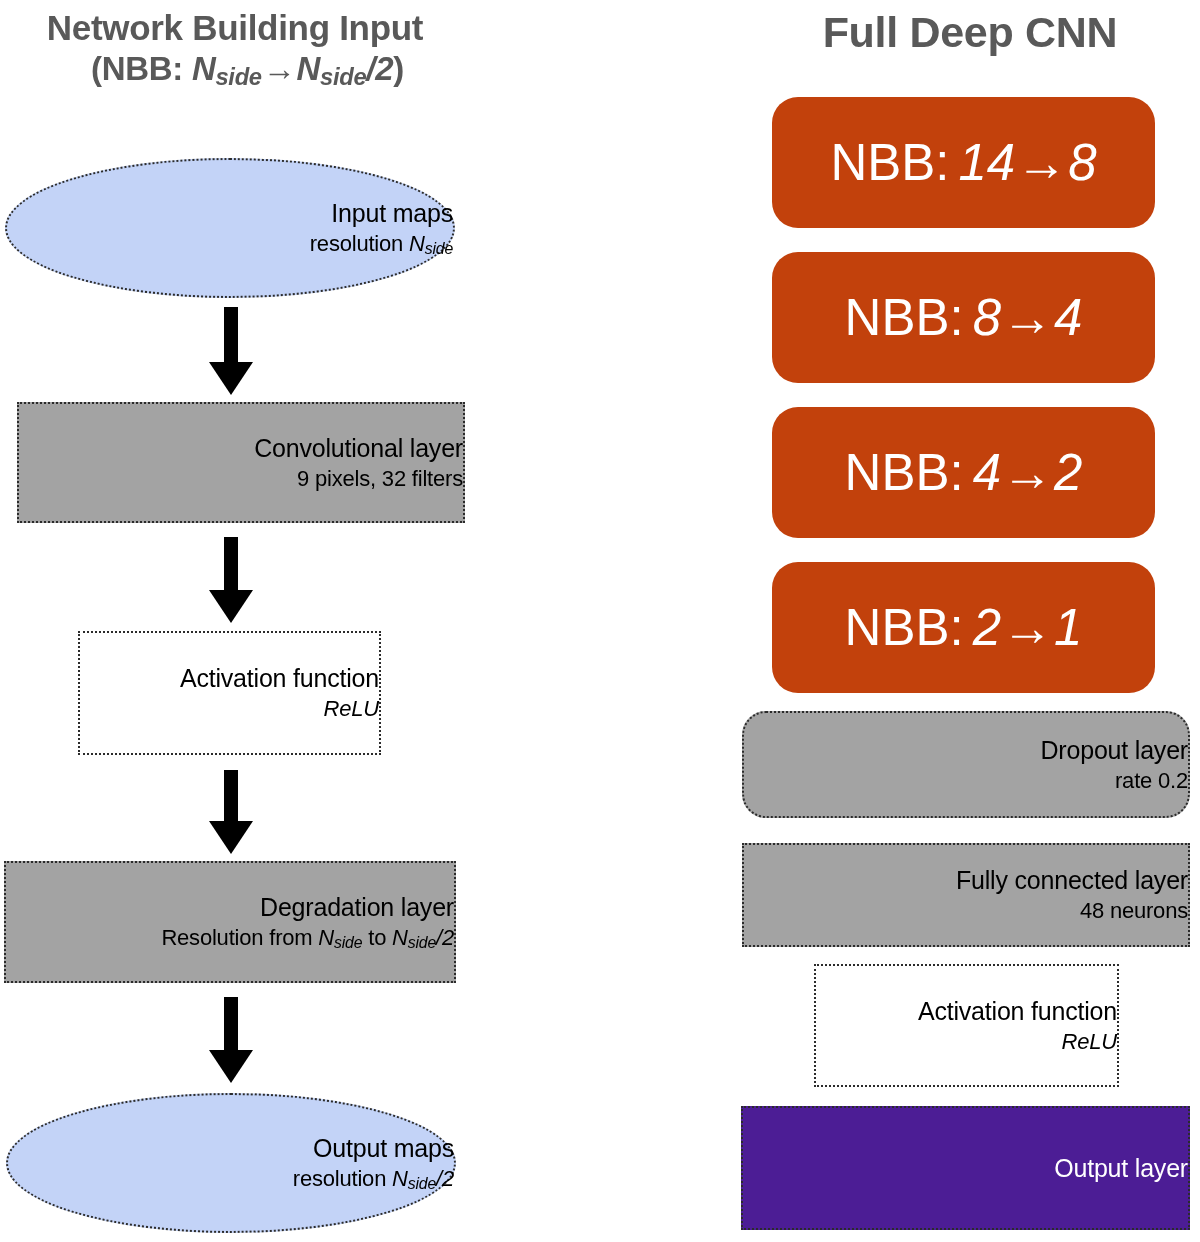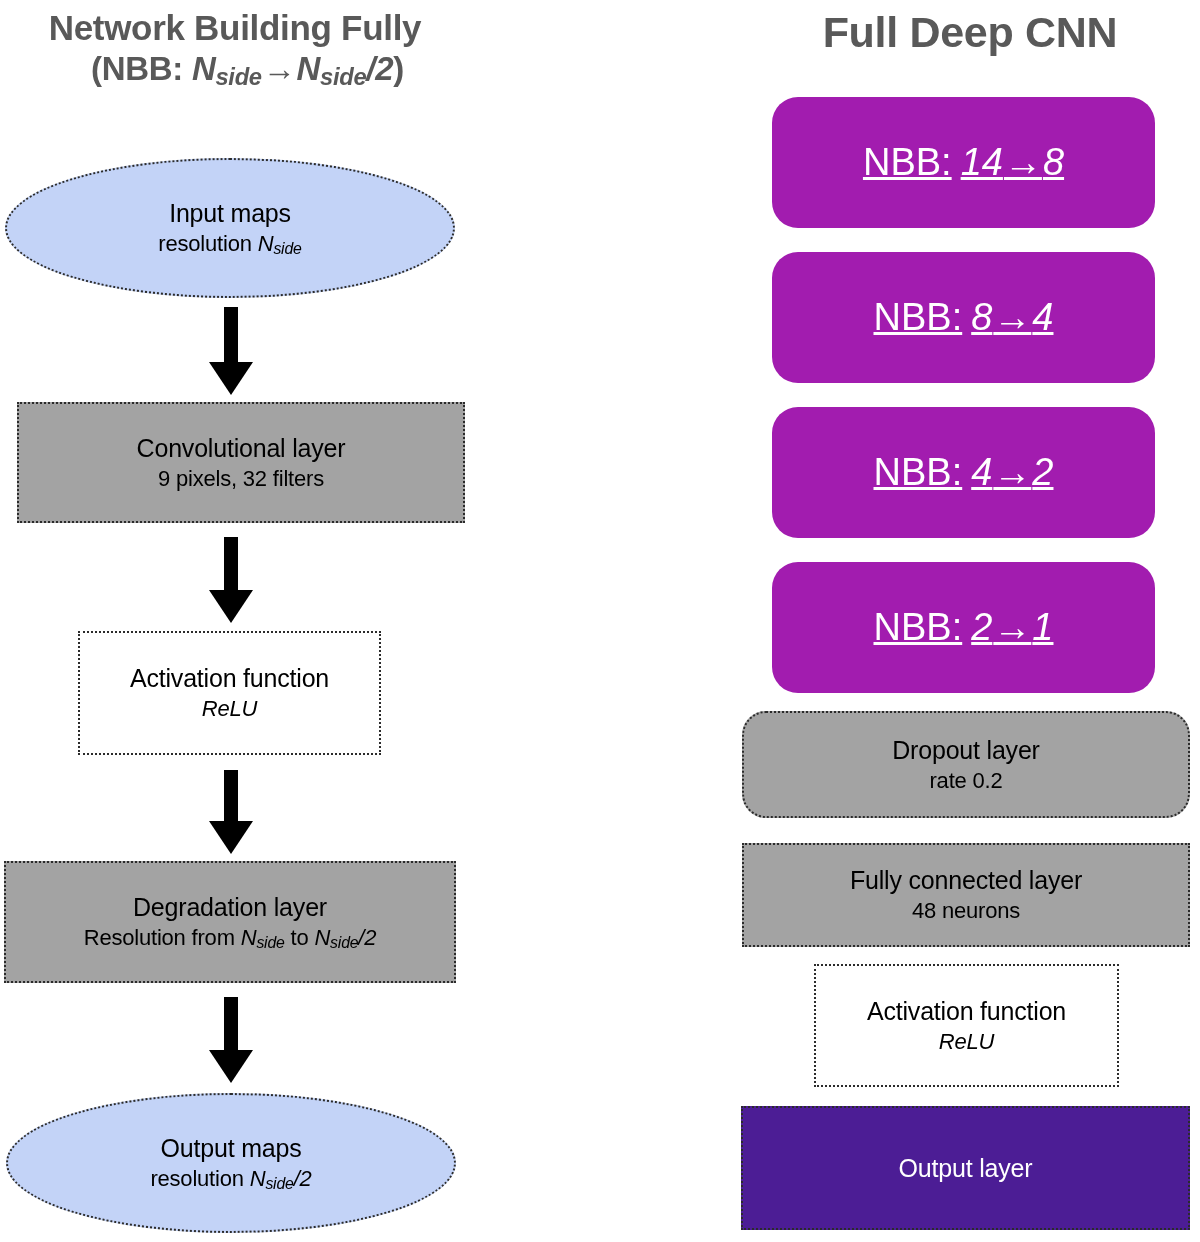--- a/index.html
+++ b/index.html
@@ -31,21 +31,21 @@
   #right-title { left: 60px; width: 420px; top: 8px; font-size: 43px; }
 
   .title-line2 { display: block; font-size: 33px; margin-top: 4px; padding-left: 25px; }
 
   
   .node {
     position: absolute;
     box-sizing: border-box;
     display: flex;
     flex-direction: column;
-    align-items: center;
+    align-items: flex-end;
     justify-content: center;
     text-align: center;
     color: #000000;
     line-height: 1.2;
   }
   .node .main  { font-size: 25px; letter-spacing: -0.2px; }
   .node .sub   { font-size: 22px; margin-top: 3px; letter-spacing: -0.2px; }
 
   .ellipse {
     border: 2px dotted #2b2b2b;
@@ -87,44 +87,43 @@
     border-left: 22px solid transparent;
     border-right: 22px solid transparent;
     border-top: 33px solid #000000;
   }
 
   
   .nbb {
     position: absolute;
     box-sizing: border-box;
     border-radius: 26px;
-    background: #a21caf;
+    background: #c2410c;
     color: #ffffff;
     display: flex;
     align-items: center;
     justify-content: center;
-    font-size: 38px;
+    font-size: 51px;
     letter-spacing: 0px;
     white-space: nowrap;
-    text-decoration: underline;
   }
   .nbb .lbl-prefix { font-style: normal; }
   .nbb .lbl-expr   { font-style: italic; margin-left: 9px; }
 
   i.it { font-style: italic; }
   .sub-idx { font-size: 0.72em; font-style: italic; vertical-align: -0.22em; }
   .arrowglyph { padding: 0 1px; }
 </style>
 </head>
 <body>
 
 <div class="panel" id="left-panel">
 
   <div class="panel-title" id="left-title">
-    <span>Network Building Fully</span>
+    <span>Network Building Input</span>
     <span class="title-line2"><span>(NBB: </span><i class="it">N<span class="sub-idx">side</span></i><span class="arrowglyph">→</span><i class="it">N<span class="sub-idx">side</span></i><i class="it">/2</i><span>)</span></span>
   </div>
 
   <div class="node ellipse" style="left:5px; top:158px; width:450px; height:140px;">
     <div class="main">Input maps</div>
     <div class="sub">resolution <i class="it">N<span class="sub-idx">side</span></i></div>
   </div>
 
   <div class="arrow" style="left:209px; top:307px; height:88px;">
     <div class="shaft" style="height:57px;"></div>

